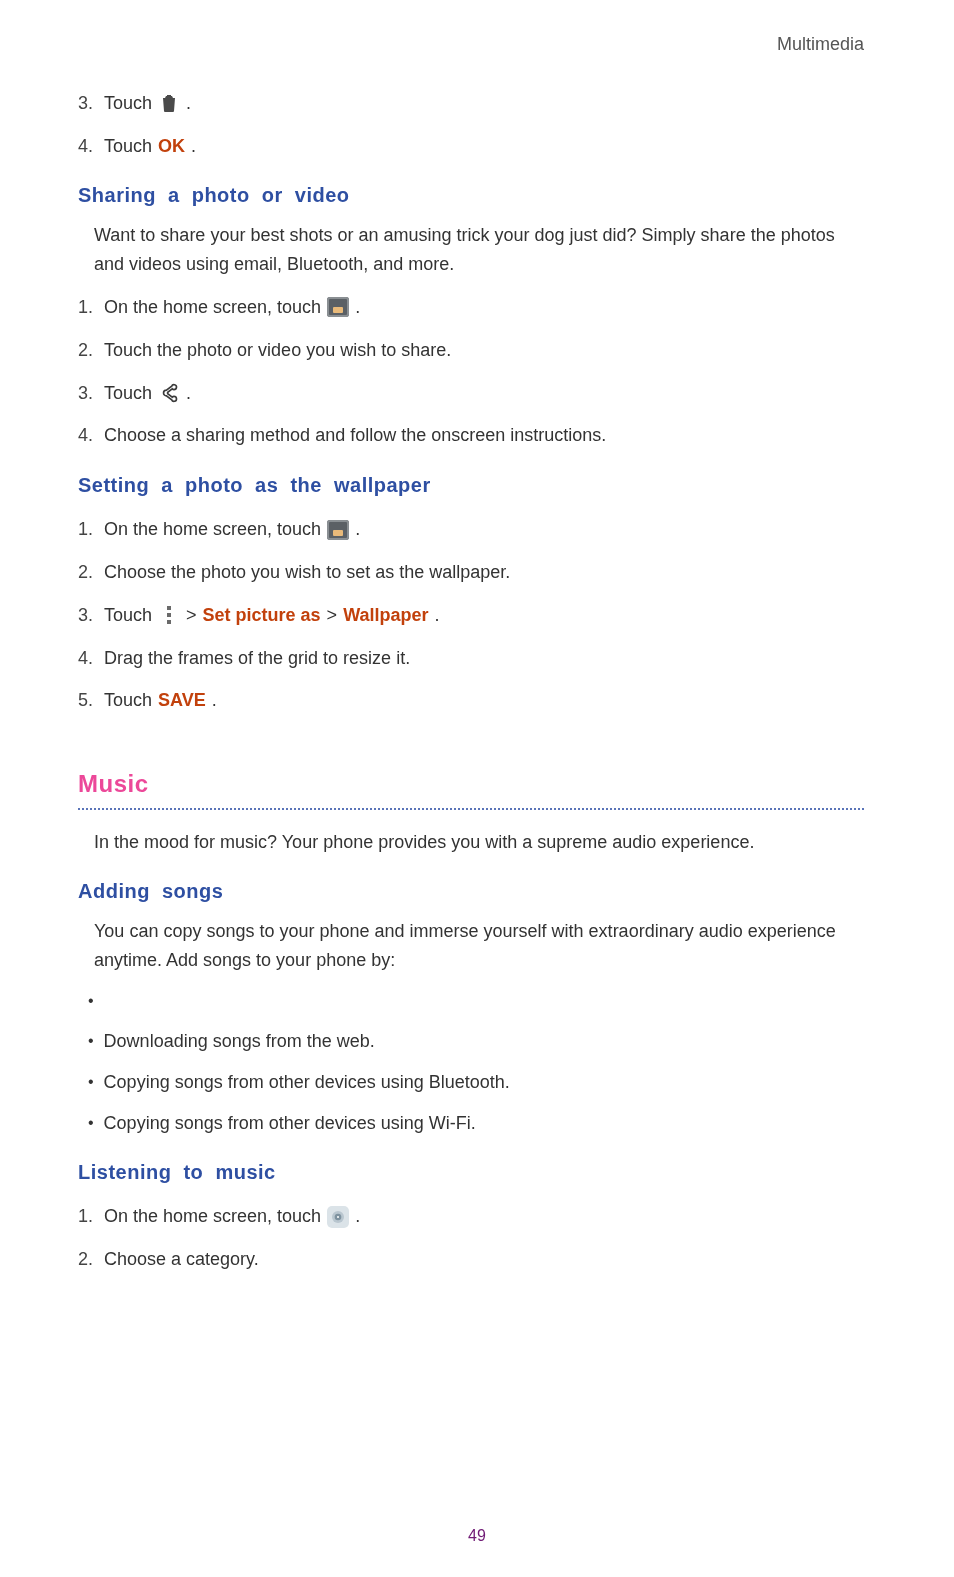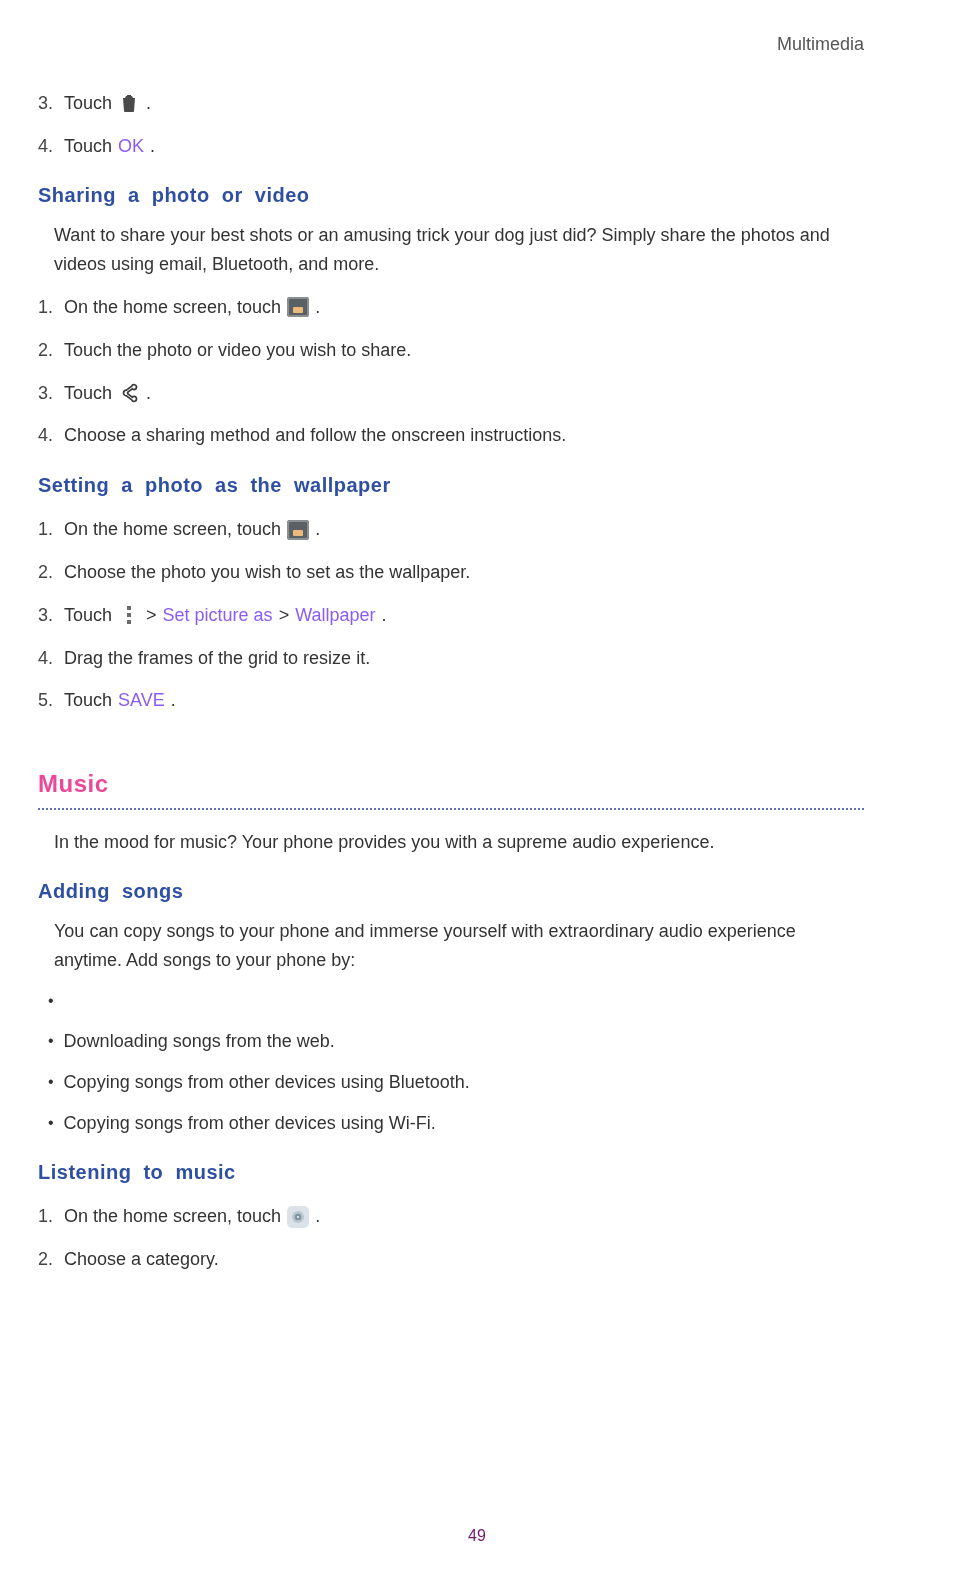--- a/index.html
+++ b/index.html
@@ -7,21 +7,21 @@
     padding: 0;
     font-family: "Segoe UI", "Helvetica Neue", Arial, sans-serif;
     background: #fff;
     color: #333;
     width: 954px;
   }
   .page {
     width: 954px;
     height: 1577px;
     box-sizing: border-box;
-    padding: 30px 90px 20px 38px;
+    padding: 30px 90px 20px 78px;
     position: relative;
     font-size: 18px;
     line-height: 1.6;
   }
   .header-right {
     text-align: right;
     color: #555;
     font-size: 18px;
     margin-bottom: 30px;
   }
@@ -74,21 +74,21 @@
   .bullet-list .bitem {
     margin: 12px 0;
     display: flex;
     gap: 10px;
   }
   .bullet-list .dot {
     color: #333;
     font-size: 16px;
     line-height: 28px;
   }
-  .bold { font-weight: 400; color: #8b5cf6; }
+  .bold { font-weight: 700; color: #c2410c; }
   .page-number {
     position: absolute;
     bottom: 28px;
     left: 0;
     width: 100%;
     text-align: center;
     color: #701a75;
     font-size: 16px;
   }
   .icon {

